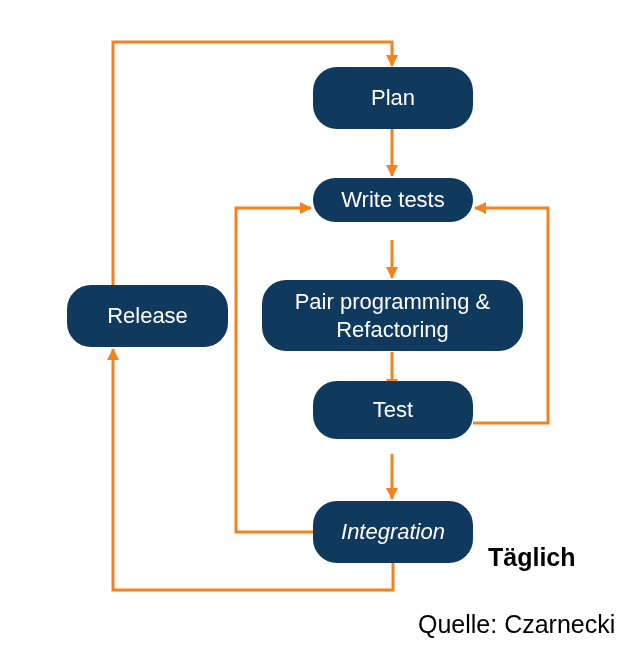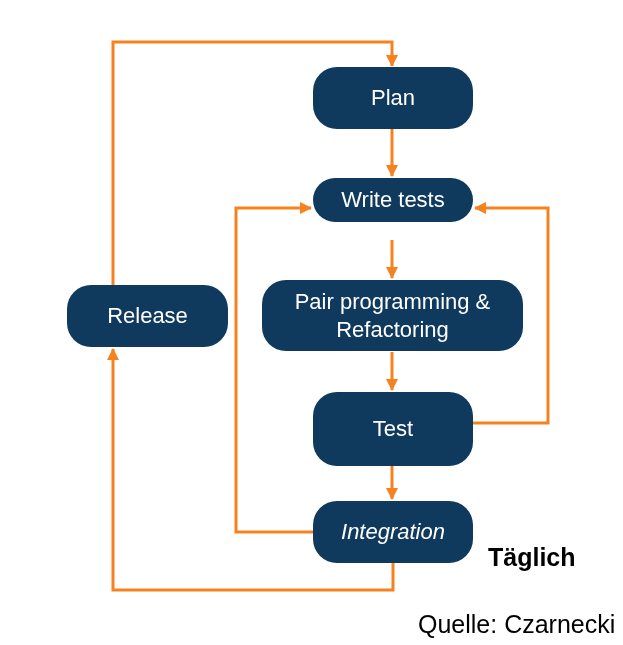--- a/index.html
+++ b/index.html
@@ -40,21 +40,21 @@
     position: absolute;
     color: var(--annotation-text, #000000);
     font-size: 25px;
     line-height: 1.1;
     white-space: nowrap;
   }
   
   .node-plan        { left: 313px; top: 67px;  width: 160px; height: 62px; }
   .node-write-tests { left: 313px; top: 178px; width: 160px; height: 44px; }
   .node-pair        { left: 262px; top: 280px; width: 261px; height: 71px; }
-  .node-test        { left: 313px; top: 392px; width: 160px; height: 74px; }
+  .node-test        { left: 313px; top: 381px; width: 160px; height: 58px; }
   .node-integration { left: 313px; top: 501px; width: 160px; height: 62px; font-style: italic; }
   .node-release     { left: 32px;  top: 285px; width: 161px; height: 62px; margin-left: 35px; }
   
   .annotation-cycle  { left: 405px; top: 13px; }
   .annotation-daily  { left: 488px; top: 544px; font-weight: bold; }
   .annotation-source { left: 418px; top: 611px; }
 </style>
 </head>
 <body>
 

